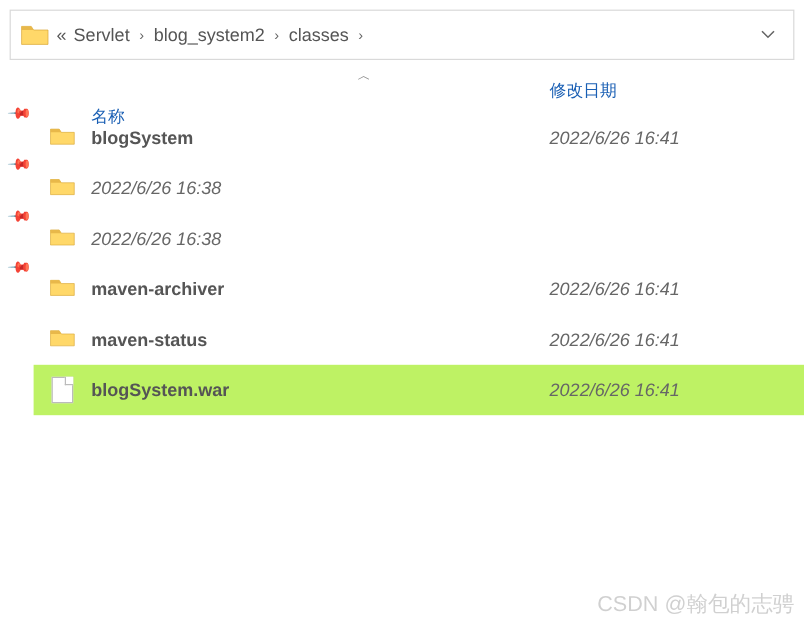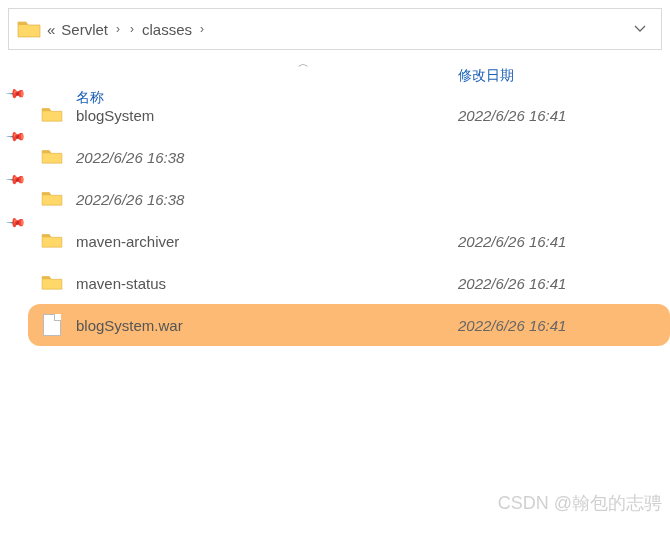--- a/index.html
+++ b/index.html
@@ -58,23 +58,23 @@
       font-size: 11px;
     }
     .rows { }
     .row {
       display: flex;
       align-items: center;
       height: 42px;
       color: #555;
       font-size: 15px;
     }
-    .row.selected { background: #fdba74; border-radius: 12px; }
+    .row.selected { background: #bef264; }
     .row .icon-cell { width: 48px; display: flex; justify-content: center; }
-    .row .name-cell { flex: 0 0 382px; }
+    .row .name-cell { flex: 0 0 382px; font-weight: bold; }
     .row .date-cell { flex: 0 0 200px; color: #666; font-style: italic; }
     .folder-icon svg { width: 22px; height: 18px; }
     .file-icon {
       width: 18px; height: 22px;
       border: 1px solid #bbb;
       background: #fff;
       position: relative;
     }
     .file-icon::before {
       content: "";
@@ -100,20 +100,21 @@
 <div class="address-bar">
   <span class="folder-badge">
     <svg viewBox="0 0 24 20">
         <path d="M1 3h8l2 3h12v12H1z" fill="#ffd869" stroke="#d9a93a" stroke-width="0.6"></path>
         <path d="M1 3h8l2 3H1z" fill="#e8b84a"></path>
       </svg>
   </span>
   <span class="brk">«</span>
   <span class="brk">Servlet</span>
   <span class="chev">›</span>
+  <span class="brk">blog_system2</span>
   <span class="chev">›</span>
   <span class="brk">classes</span>
   <span class="chev">›</span>
   <span class="spacer"></span>
   <span class="dropdown-v"><svg width="18" height="18" viewBox="0 0 18 18">
         <path d="M4 7l5 5 5-5" fill="none" stroke="#666" stroke-width="1.3"></path>
       </svg></span>
 </div>
 
 <div class="pin-col">

